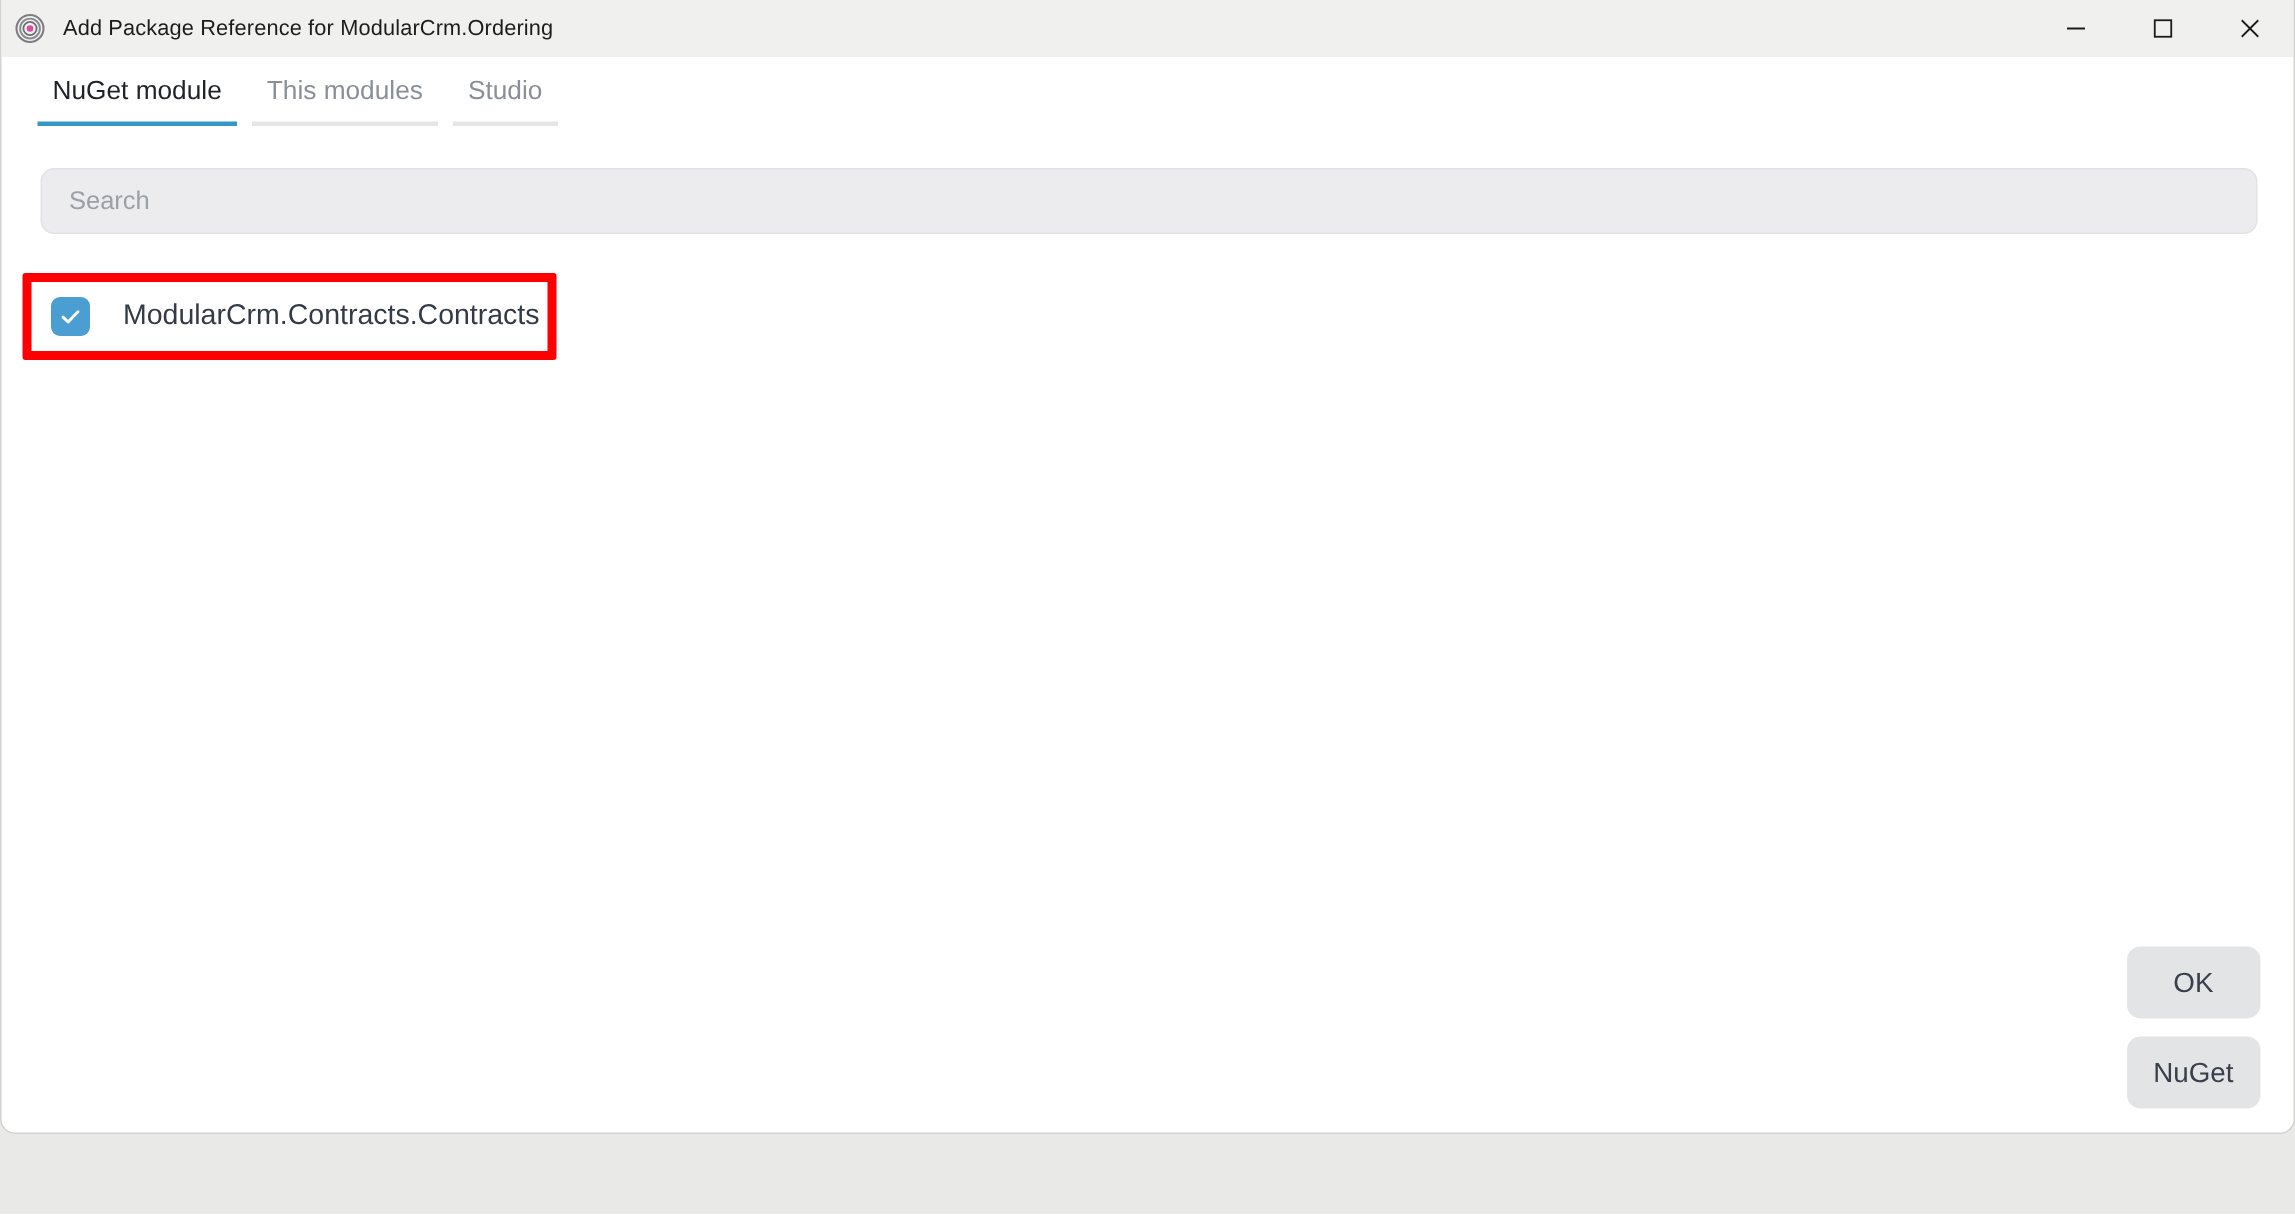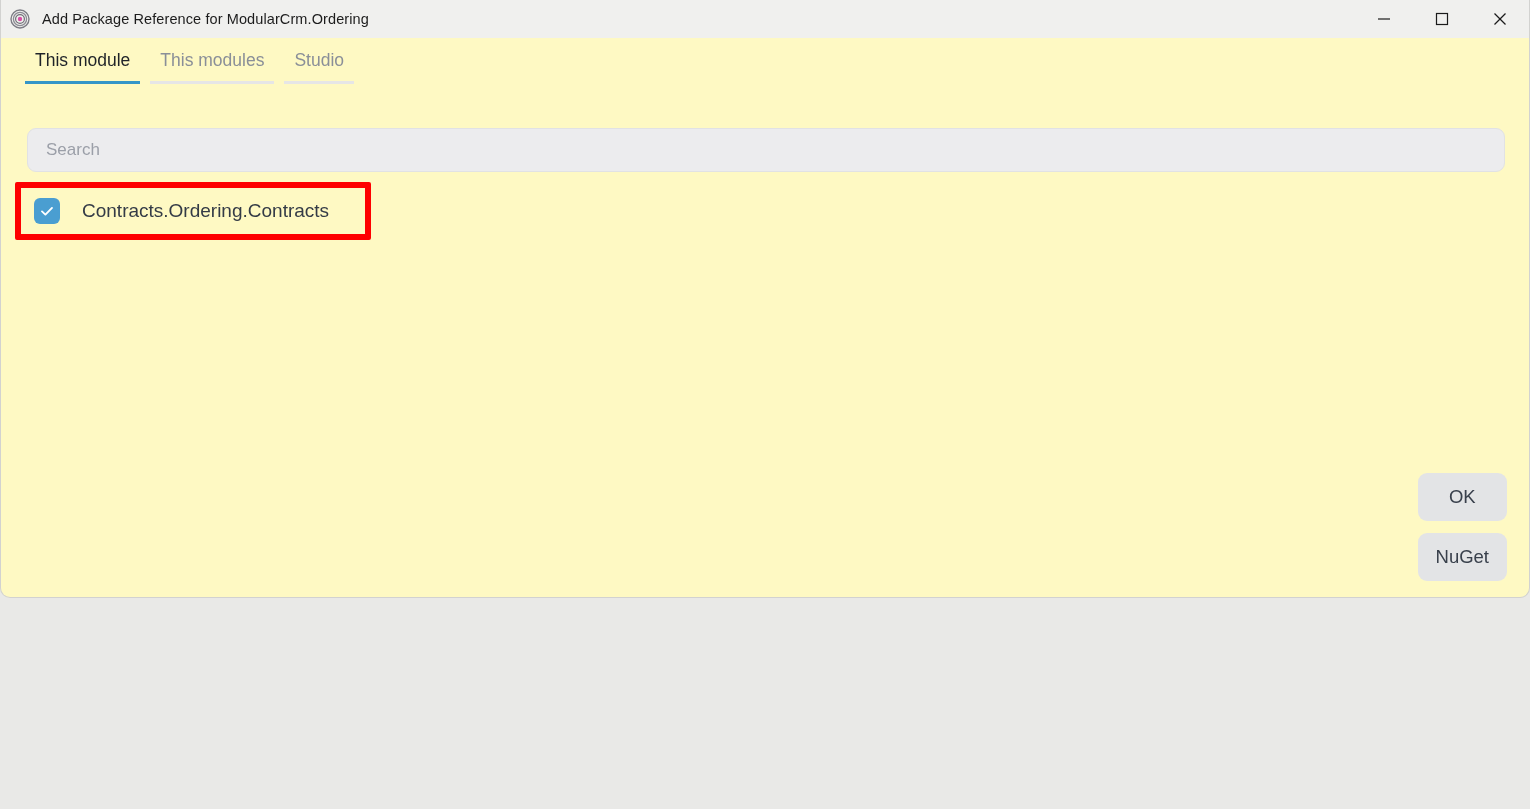--- a/index.html
+++ b/index.html
@@ -30,22 +30,22 @@
     white-space: nowrap;
     text-align: center;
   }
 
   
   #dialog {
     position: absolute;
     left: 0px;
     top: 0px;
     width: 1530px;
-    height: 598px;
-    background: #fef9c3;
+    height: 756px;
+    background: #ffffff;
     border: 1px solid #d2d2d0;
     border-top: none;
     border-radius: 0 0 10px 10px;
     overflow: hidden;
   }
 
   
   #titlebar {
     position: absolute;
     left: 0; top: 0;
@@ -105,21 +105,21 @@
     height: 3px;
     background: #e6e6e6;
   }
   .tab.active { color: #1f2328; }
   .tab.active::after { background: #3596c8; height: 3px; }
 
   
   #search-wrap {
     position: absolute;
     left: 26px;
-    top: 128px;
+    top: 112px;
     width: 1478px;
     height: 44px;
   }
   #search-input {
     width: 100%;
     height: 44px;
     border: 1px solid #e1e2e4;
     border-radius: 9px;
     background: #ececee;
     padding: 0 18px;
@@ -238,37 +238,37 @@
       <div class="winbtn" id="btn-close">
         <svg width="14" height="14" viewBox="0 0 14 14">
           <line x1="1.5" y1="1.5" x2="12.5" y2="12.5" stroke="currentColor" stroke-width="1.2"></line>
           <line x1="12.5" y1="1.5" x2="1.5" y2="12.5" stroke="currentColor" stroke-width="1.2"></line>
         </svg>
       </div>
     </div>
   </div>
 
   <div id="tabs">
-    <div class="tab active">This module</div>
+    <div class="tab active">NuGet module</div>
     <div class="tab">This modules</div>
     <div class="tab">Studio</div>
   </div>
 
   <div id="search-wrap">
     <input id="search-input" type="text" placeholder="Search" style="">
   </div>
 
   <div id="package-list">
     <div class="package-row">
       <span class="checkbox">
         <svg width="16" height="16" viewBox="0 0 16 16">
           <polyline points="3,8.4 6.4,11.6 13,4.9" fill="none" stroke="#ffffff" stroke-width="1.9" stroke-linecap="round" stroke-linejoin="round"></polyline>
         </svg>
       </span>
-      <span class="package-label">Contracts.Ordering.Contracts</span>
+      <span class="package-label">ModularCrm.Contracts.Contracts</span>
     </div>
   </div>
 
   <div id="annotation-box"></div>
 
   <div id="footer">
     <button class="footer-btn">OK</button>
     <button class="footer-btn">NuGet</button>
   </div>
 

